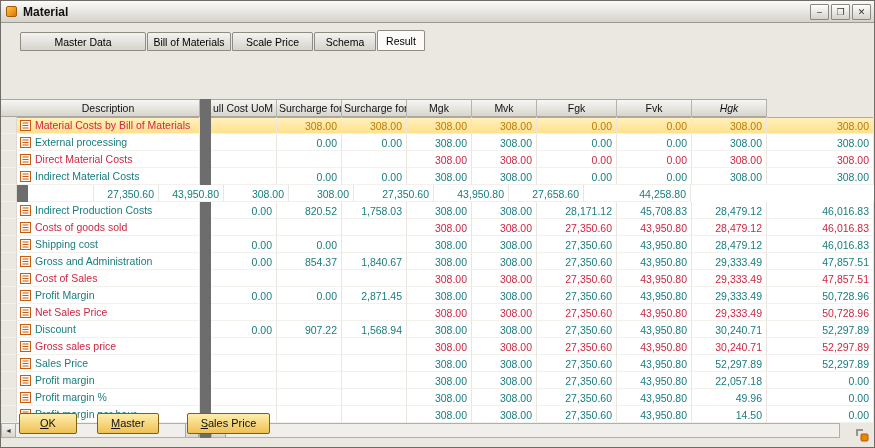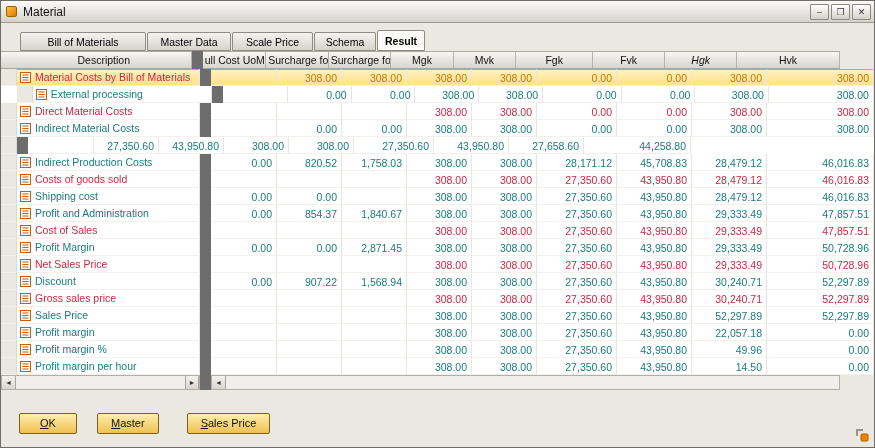--- a/index.html
+++ b/index.html
@@ -6,37 +6,37 @@
   html,body { width:875px; height:448px; font-family:"Liberation Sans", sans-serif; }
 
   .window{ width:875px; height:448px; border:1px solid #6e6c66; background:#ebe8e2;
            position:relative; overflow:hidden; font-size:10.5px; }
 
   
   .titlebar{ height:22px; display:flex; align-items:center; padding:0 3px 0 5px;
              background:linear-gradient(#fbfbfa,#d5d2cb); border-bottom:1px solid #9d9a92; }
   .title-icon{ width:11px; height:11px; border-radius:2px; flex:0 0 auto;
                background:linear-gradient(135deg,#ffc247,#e07800); border:1px solid #a35c00; margin-right:6px; }
-  .title-text{ flex:1; font-weight:normal; font-size:12px; color:#111; }
+  .title-text{ flex:1; font-weight:bold; font-size:12px; color:#111; }
   .win-btn{ width:19px; height:16px; margin-left:2px; border:1px solid #8b897f; border-radius:1px;
             background:linear-gradient(#ffffff,#d5d2ca); font-size:9px; line-height:14px;
             text-align:center; color:#333; cursor:pointer; }
 
   
   .tabbar{ display:flex; align-items:flex-end; height:28px; padding-left:19px; }
   .tab{ height:19px; line-height:18px; text-align:center; border:1px solid #8f8c84;
         border-radius:2px 2px 0 0; background:linear-gradient(#f4f3f0,#d6d3cc);
         margin-right:1px; cursor:pointer; overflow:hidden; white-space:nowrap; }
   .tab.active{ background:#fcfbf9; height:21px; line-height:20px; }
   .tab:nth-child(1){ width:126px; } .tab:nth-child(2){ width:84px; }
   .tab:nth-child(3){ width:81px; }  .tab:nth-child(4){ width:62px; }
-  .tab:nth-child(5){ width:48px;font-weight:bold; }
+  .tab:nth-child(5){ width:48px; }
 
   
-  .grid{ width:839px; }
+  .grid{ width:839px;margin-top:48px; }
   .gridhdr{ display:flex; height:18px; }
   .hcell{ background:linear-gradient(#f7f6f3,#d8d5ce); border-top:1px solid #aaa79f;
           border-bottom:1px solid #aaa79f; border-right:1px solid #b6b3ab;
           line-height:16px; text-align:center; white-space:nowrap; overflow:hidden; color:#111; }
   .hcell.left{ text-align:left; padding-left:2px; }
   .hcell.nosep{ border-right:none; }
   .split{ background:var(--splitter); border:none !important; }
 
   .gridbody{ background:#fff; }
   .row{ display:flex; height:17px; background:#fff; cursor:default; }
@@ -79,41 +79,40 @@
 
   <div class="titlebar">
     <span class="title-icon"></span>
     <span class="title-text">Material</span>
     <span class="win-btn">–</span>
     <span class="win-btn">❐</span>
     <span class="win-btn">✕</span>
   </div>
 
   <div class="tabbar">
+      <div class="tab">Master Data</div>
       <div class="tab">Bill of Materials</div>
-      <div class="tab">Master Data</div>
       <div class="tab">Scale Price</div>
       <div class="tab">Schema</div>
       <div class="tab active">Result</div>
     </div>
 
   <div class="grid">
     <div class="gridhdr">
         <div class="hcell nosep" style="width: 16px;"></div>
         <div class="hcell" style="width: 183px;">Description</div>
         <div class="hcell split" style="width: 11px;"></div>
         <div class="hcell left" style="width: 66px;">ull Cost UoM</div>
         <div class="hcell left" style="width: 65px;">Surcharge for</div>
         <div class="hcell left" style="width: 65px;">Surcharge for</div>
         <div class="hcell" style="width: 65px;">Mgk</div>
         <div class="hcell" style="width: 65px;">Mvk</div>
         <div class="hcell" style="width: 80px;">Fgk</div>
         <div class="hcell" style="width: 75px;">Fvk</div>
         <div class="hcell" style="width: 75px; font-style: italic;">Hgk</div>
-        <div class="hcell" style="width: 107px;">Hvk</div>
       </div>
     <div class="gridbody">
         <div class="row tone-red selected" style="width: 873px;">
           <div class="cell strip" style="width: 16px;"></div>
           <div class="cell desc" style="width: 183px;">
             <div class="row-icon">
               <svg width="11" height="11" viewBox="0 0 11 11">
                 <rect x="0.5" y="0.5" width="10" height="10" fill="#fffaf3" stroke="#c75b10"></rect>
                 <line x1="2.5" y1="3" x2="8.5" y2="3" stroke="#c75b10"></line>
                 <line x1="2.5" y1="5.5" x2="8.5" y2="5.5" stroke="#c75b10"></line>
@@ -126,21 +125,21 @@
           <div class="cell num" style="width: 66px;"></div>
           <div class="cell num" style="width: 65px;">308.00</div>
           <div class="cell num" style="width: 65px;">308.00</div>
           <div class="cell num" style="width: 65px;">308.00</div>
           <div class="cell num" style="width: 65px;">308.00</div>
           <div class="cell num" style="width: 80px;">0.00</div>
           <div class="cell num" style="width: 75px;">0.00</div>
           <div class="cell num" style="width: 75px;">308.00</div>
           <div class="cell num" style="width: 107px;">308.00</div>
         </div>
-        <div class="row tone-teal" style="width: 873px; padding-left: 16px;">
+        <div class="row tone-teal" style="width: 873px;">
           <div class="cell strip" style="width: 16px;"></div>
           <div class="cell desc" style="width: 183px;">
             <div class="row-icon">
               <svg width="11" height="11" viewBox="0 0 11 11">
                 <rect x="0.5" y="0.5" width="10" height="10" fill="#fffaf3" stroke="#c75b10"></rect>
                 <line x1="2.5" y1="3" x2="8.5" y2="3" stroke="#c75b10"></line>
                 <line x1="2.5" y1="5.5" x2="8.5" y2="5.5" stroke="#c75b10"></line>
                 <line x1="2.5" y1="8" x2="8.5" y2="8" stroke="#c75b10"></line>
               </svg>
             </div>
@@ -294,21 +293,21 @@
           <div class="cell strip" style="width: 16px;"></div>
           <div class="cell desc" style="width: 183px;">
             <div class="row-icon">
               <svg width="11" height="11" viewBox="0 0 11 11">
                 <rect x="0.5" y="0.5" width="10" height="10" fill="#fffaf3" stroke="#c75b10"></rect>
                 <line x1="2.5" y1="3" x2="8.5" y2="3" stroke="#c75b10"></line>
                 <line x1="2.5" y1="5.5" x2="8.5" y2="5.5" stroke="#c75b10"></line>
                 <line x1="2.5" y1="8" x2="8.5" y2="8" stroke="#c75b10"></line>
               </svg>
             </div>
-            <div class="desc-text">Profit and Administration</div>
+            <div class="desc-text">Gross and Administration</div>
           </div>
           <div class="cell split" style="width: 11px;"></div>
           <div class="cell num" style="width: 66px;">0.00</div>
           <div class="cell num" style="width: 65px;">854.37</div>
           <div class="cell num" style="width: 65px;">1,840.67</div>
           <div class="cell num" style="width: 65px;">308.00</div>
           <div class="cell num" style="width: 65px;">308.00</div>
           <div class="cell num" style="width: 80px;">27,350.60</div>
           <div class="cell num" style="width: 75px;">43,950.80</div>
           <div class="cell num" style="width: 75px;">29,333.49</div>

